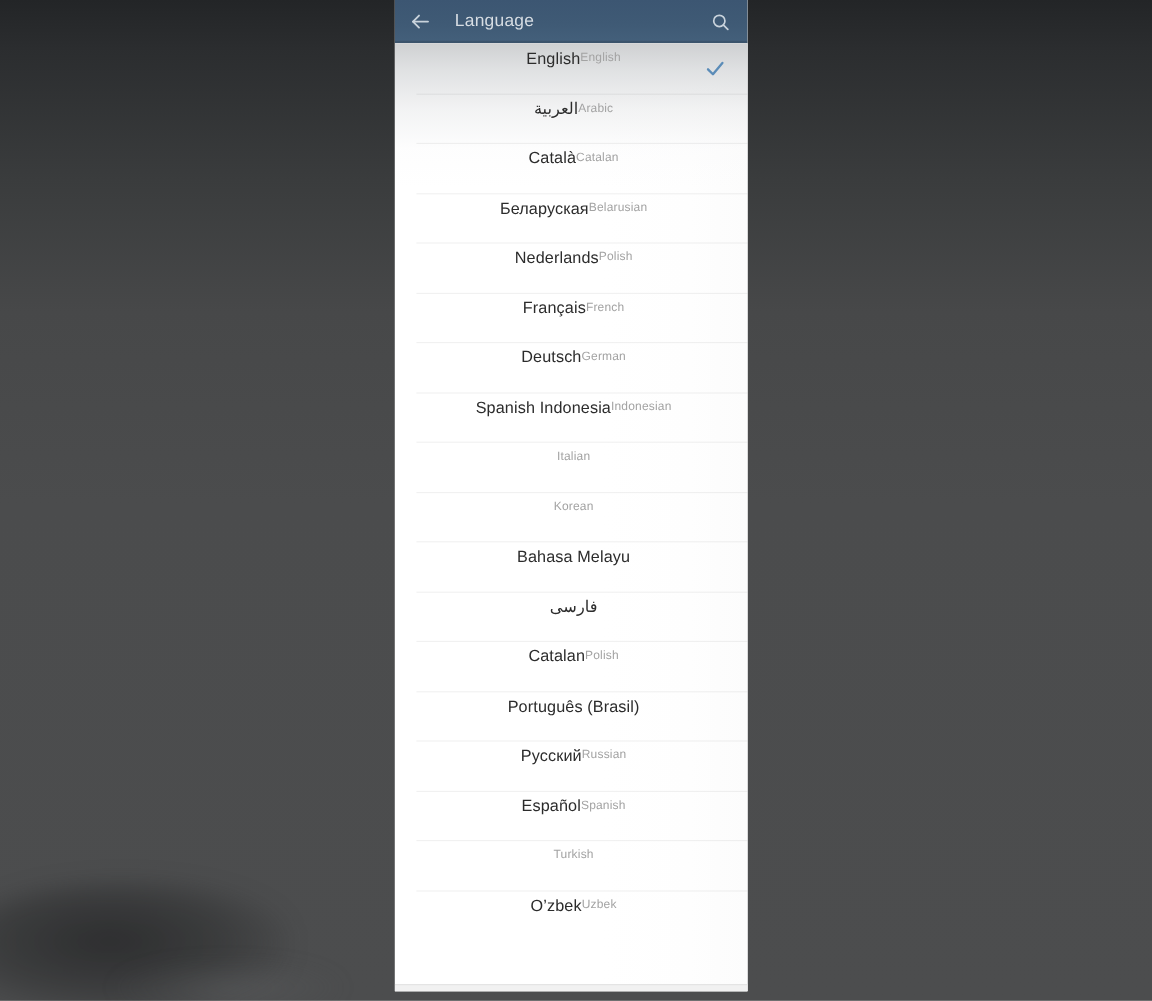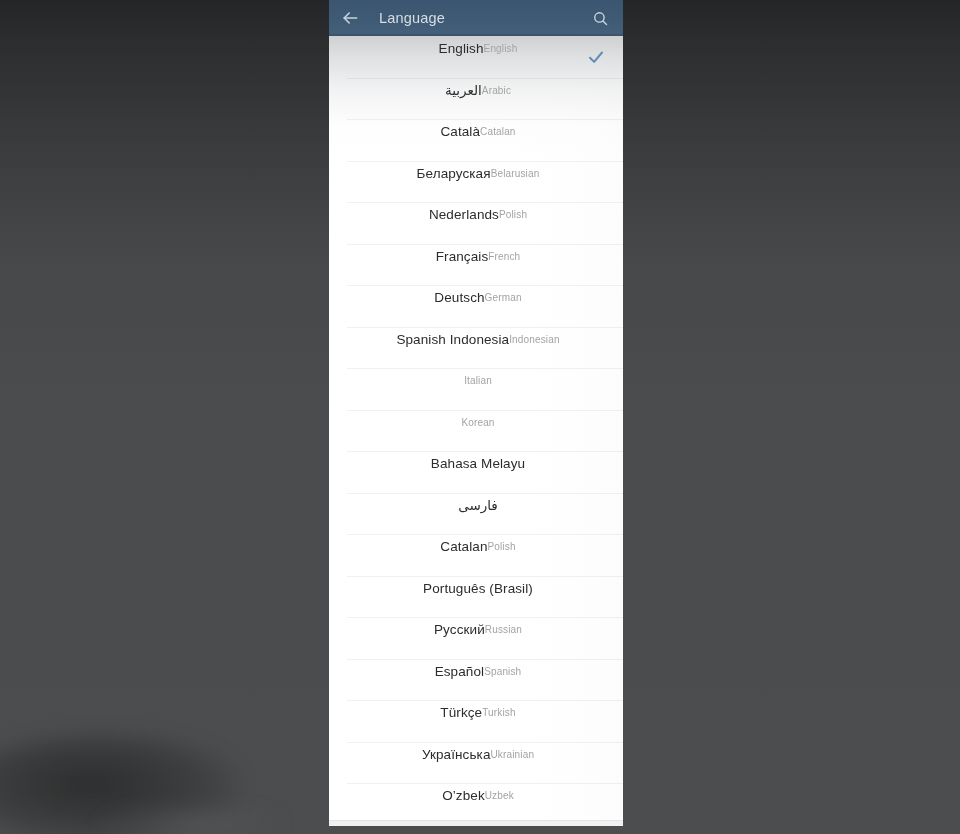--- a/index.html
+++ b/index.html
@@ -277,26 +277,21 @@
         </div>
         <div class="row">
           <div class="native">Русский</div>
           <div class="english">Russian</div>
         </div>
         <div class="row">
           <div class="native">Español</div>
           <div class="english">Spanish</div>
         </div>
         <div class="row">
-          <div class="native">Türkçe</div>
           <div class="english">Turkish</div>
-        </div>
-        <div class="row">
-          <div class="native">Українська</div>
-          <div class="english">Ukrainian</div>
         </div>
         <div class="row">
           <div class="native">O’zbek</div>
           <div class="english">Uzbek</div>
         </div>
       </div>
     <div id="list-bottom-strip"></div>
   </div>
 
 </div>

